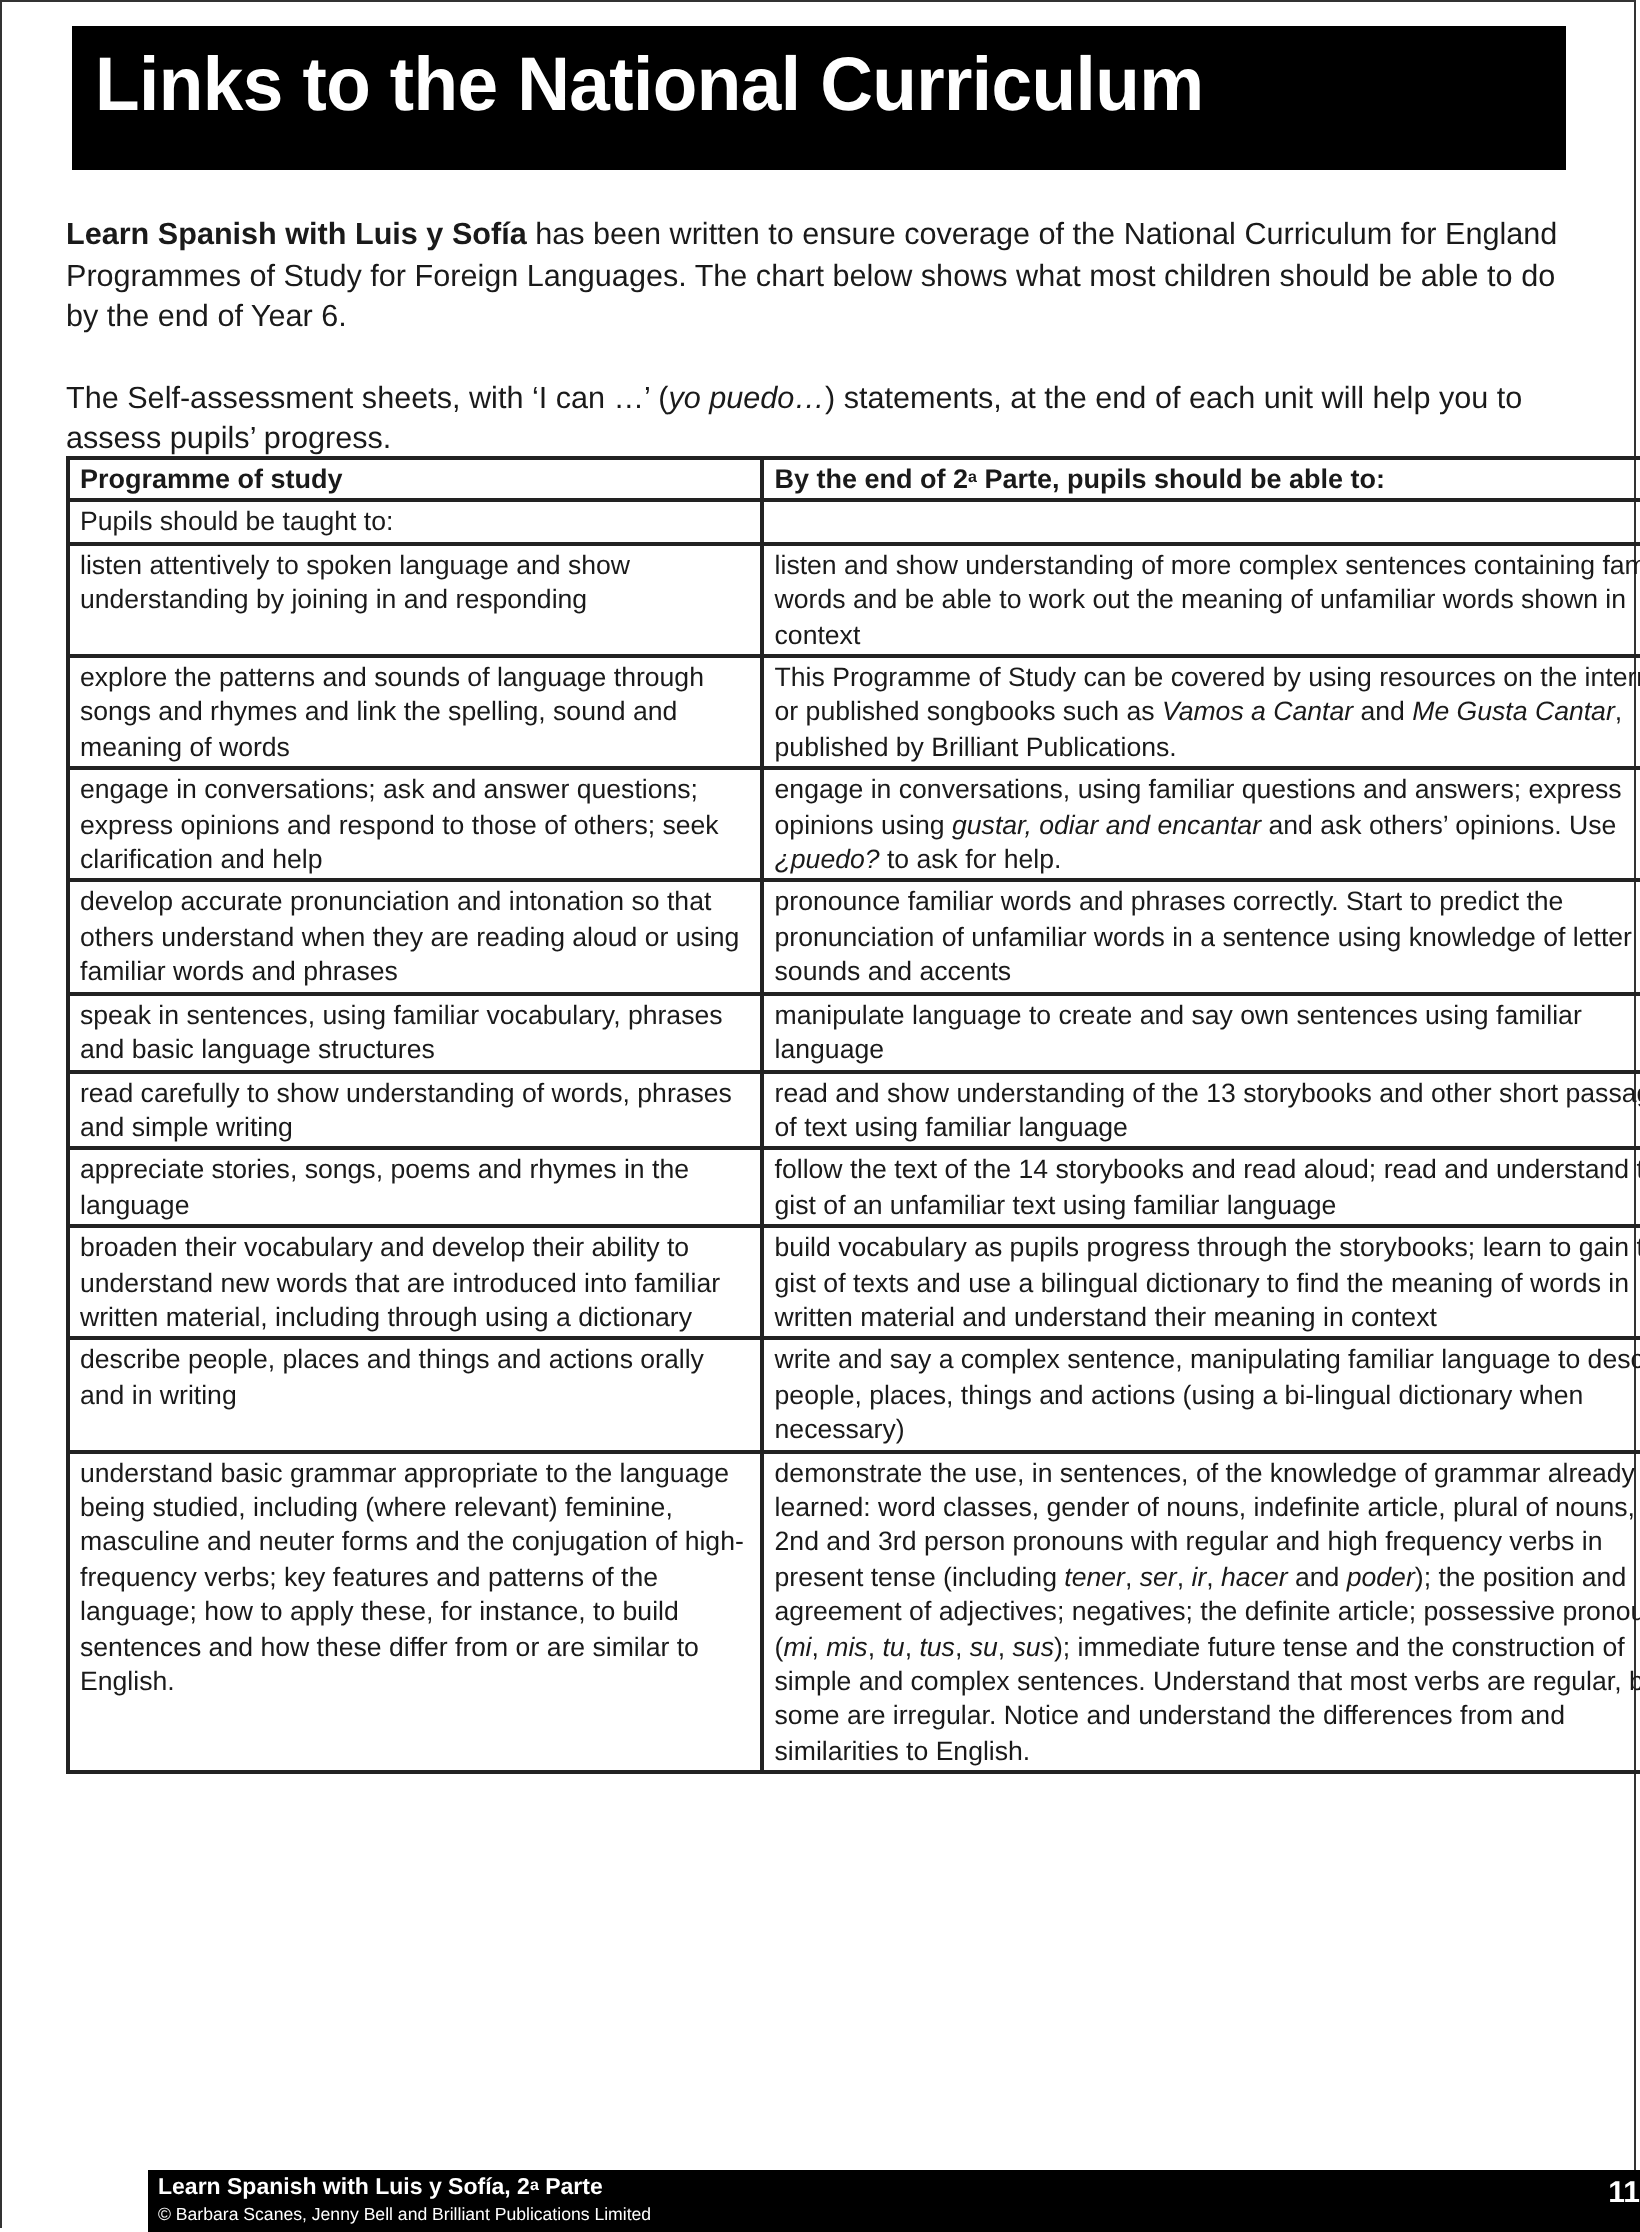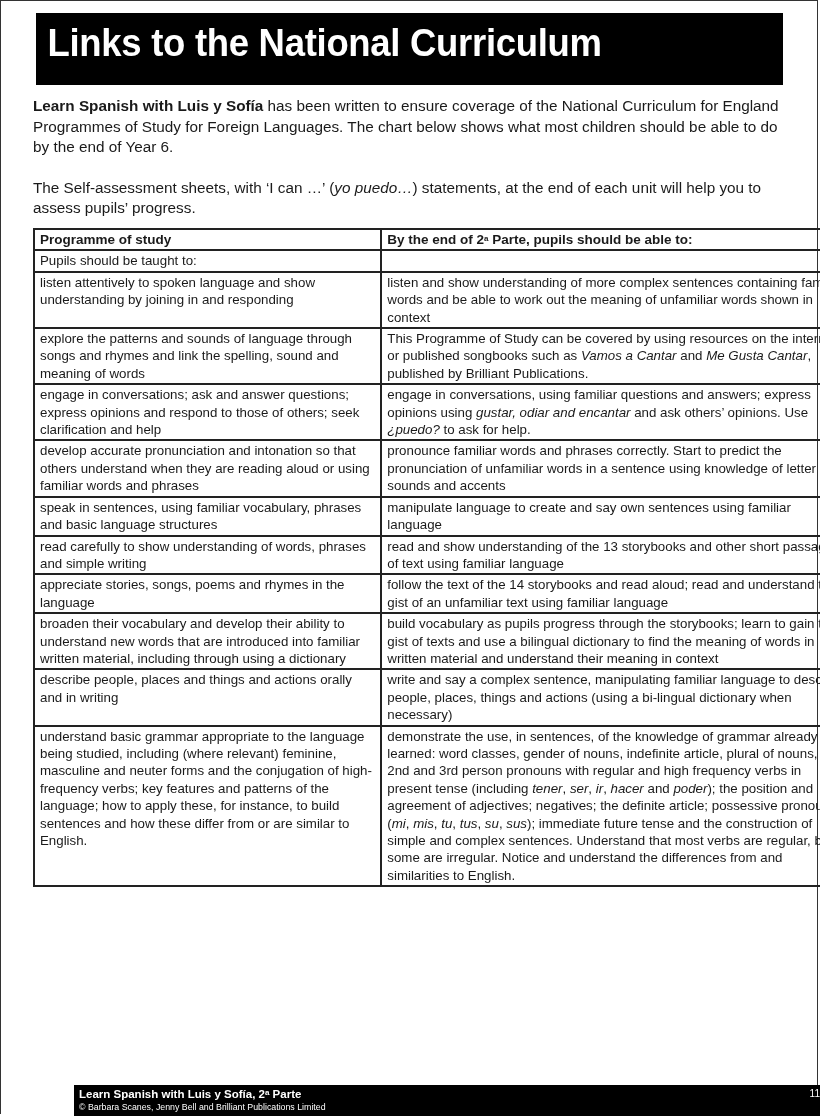--- a/index.html
+++ b/index.html
@@ -18,41 +18,41 @@
   }
   .title-bar h1 {
     margin: 0; color: #fff; font-weight: bold; font-size: 38px;
     line-height: 60px; padding-left: 12px; letter-spacing: -0.3px;
     transform: scaleX(0.96); transform-origin: left center; white-space: nowrap;
   }
   .intro {
     position: absolute; left: 33px; top: 92px; width: 760px;
     font-size: 15.3px; line-height: 20.5px;
   }
-  .intro p { margin: 4px 0 20px 0; }
+  .intro p { margin: 16px 0 20px 0; }
   .intro b { font-weight: bold; }
   table.curriculum {
     position: absolute; left: 33px; top: 228px; width: 820px;
     border-collapse: collapse; font-size: 13.3px; line-height: 17.4px;
   }
   table.curriculum td, table.curriculum th {
     border: 2px solid #222; vertical-align: top; padding: 1px 5px 1px 5px;
     text-align: left;
   }
   table.curriculum th { font-weight: bold; font-size: 13.5px; }
   .col1 { width: 306px; }
   .col2 { width: 419px; }
   sup.ord { font-size: 8px; vertical-align: top; position: relative; top: -1px; }
   .footer-bar {
     position: absolute; left: 33px; top: 1085px; width: 752px; height: 31px;
     background: #000; color: #fff; box-sizing: border-box; padding: 2px 6px 0 5px; margin-left: 41px;
   }
   .footer-title { font-size: 11.5px; font-weight: bold; line-height: 14px; }
   .footer-copy { font-size: 8.8px; line-height: 12px; }
-  .footer-page { position: absolute; right: 6px; top: 3px; font-size: 10px; font-weight: normal; }
+  .footer-page { position: absolute; right: 6px; top: 3px; font-size: 15px; font-weight: bold; }
   i { font-style: italic; }
 </style>
 </head>
 <body>
 
 <div class="page-frame"></div>
 
 <div class="title-bar">
   <h1>Links to the National Curriculum</h1>
 </div>

